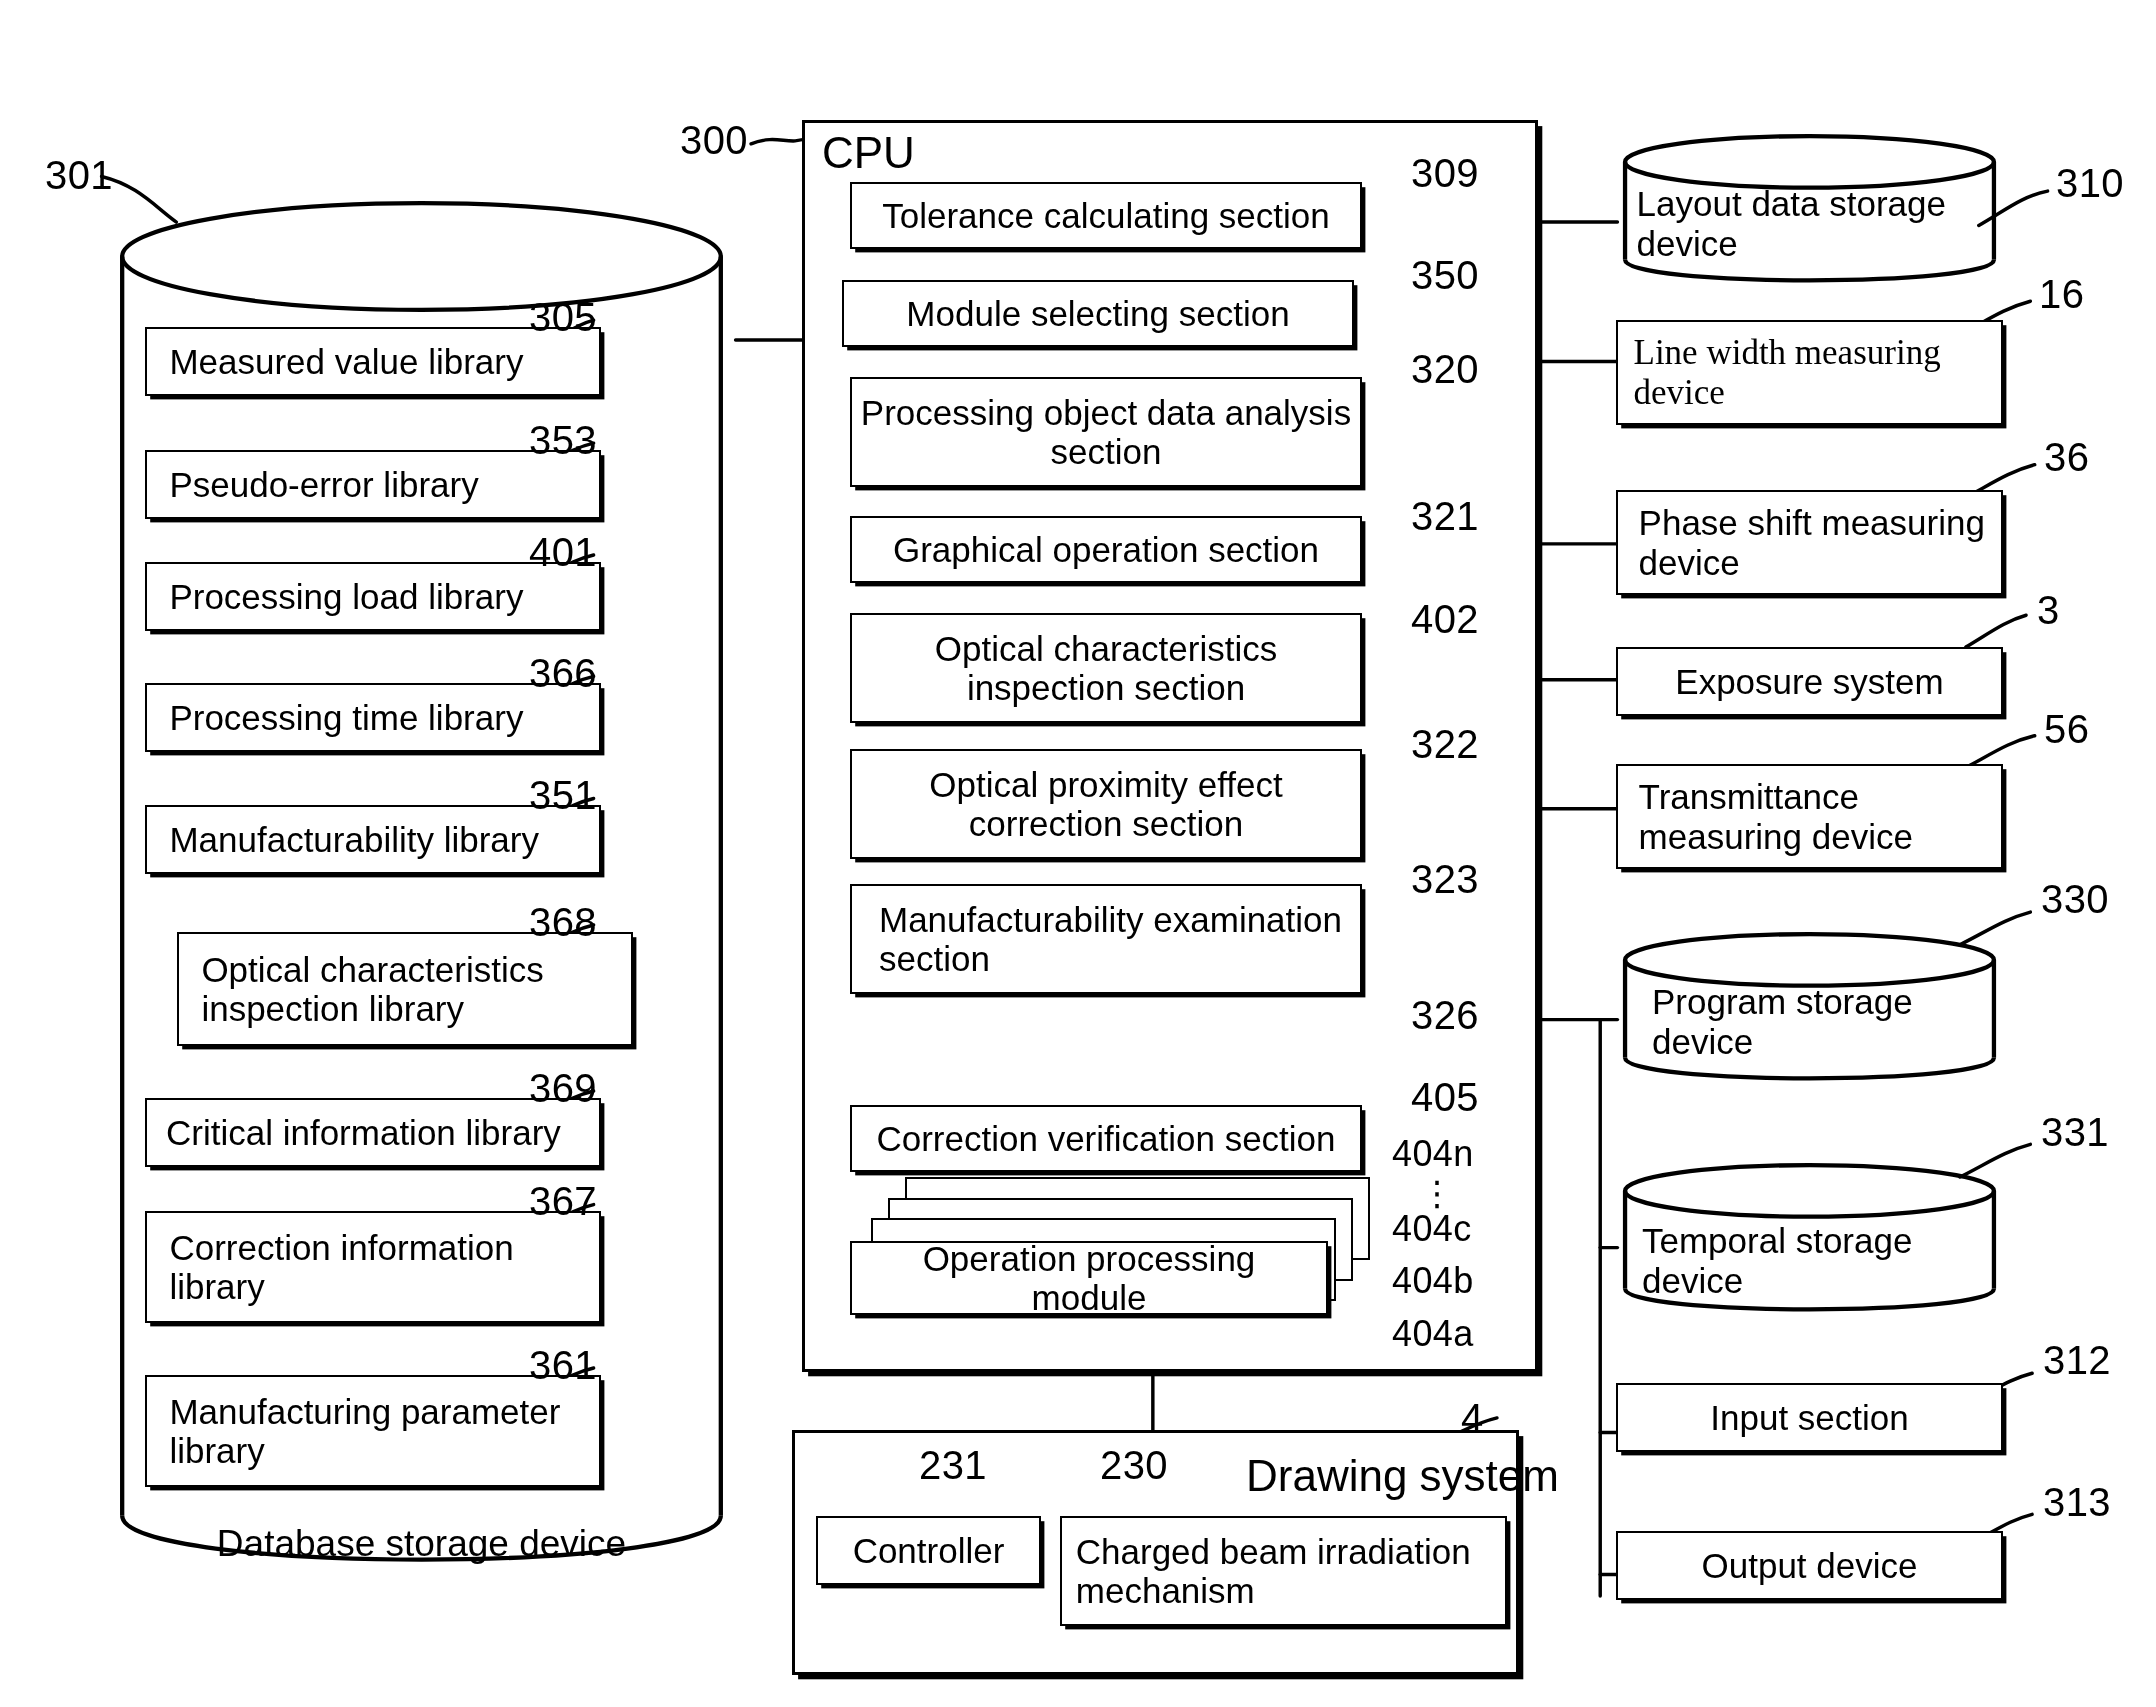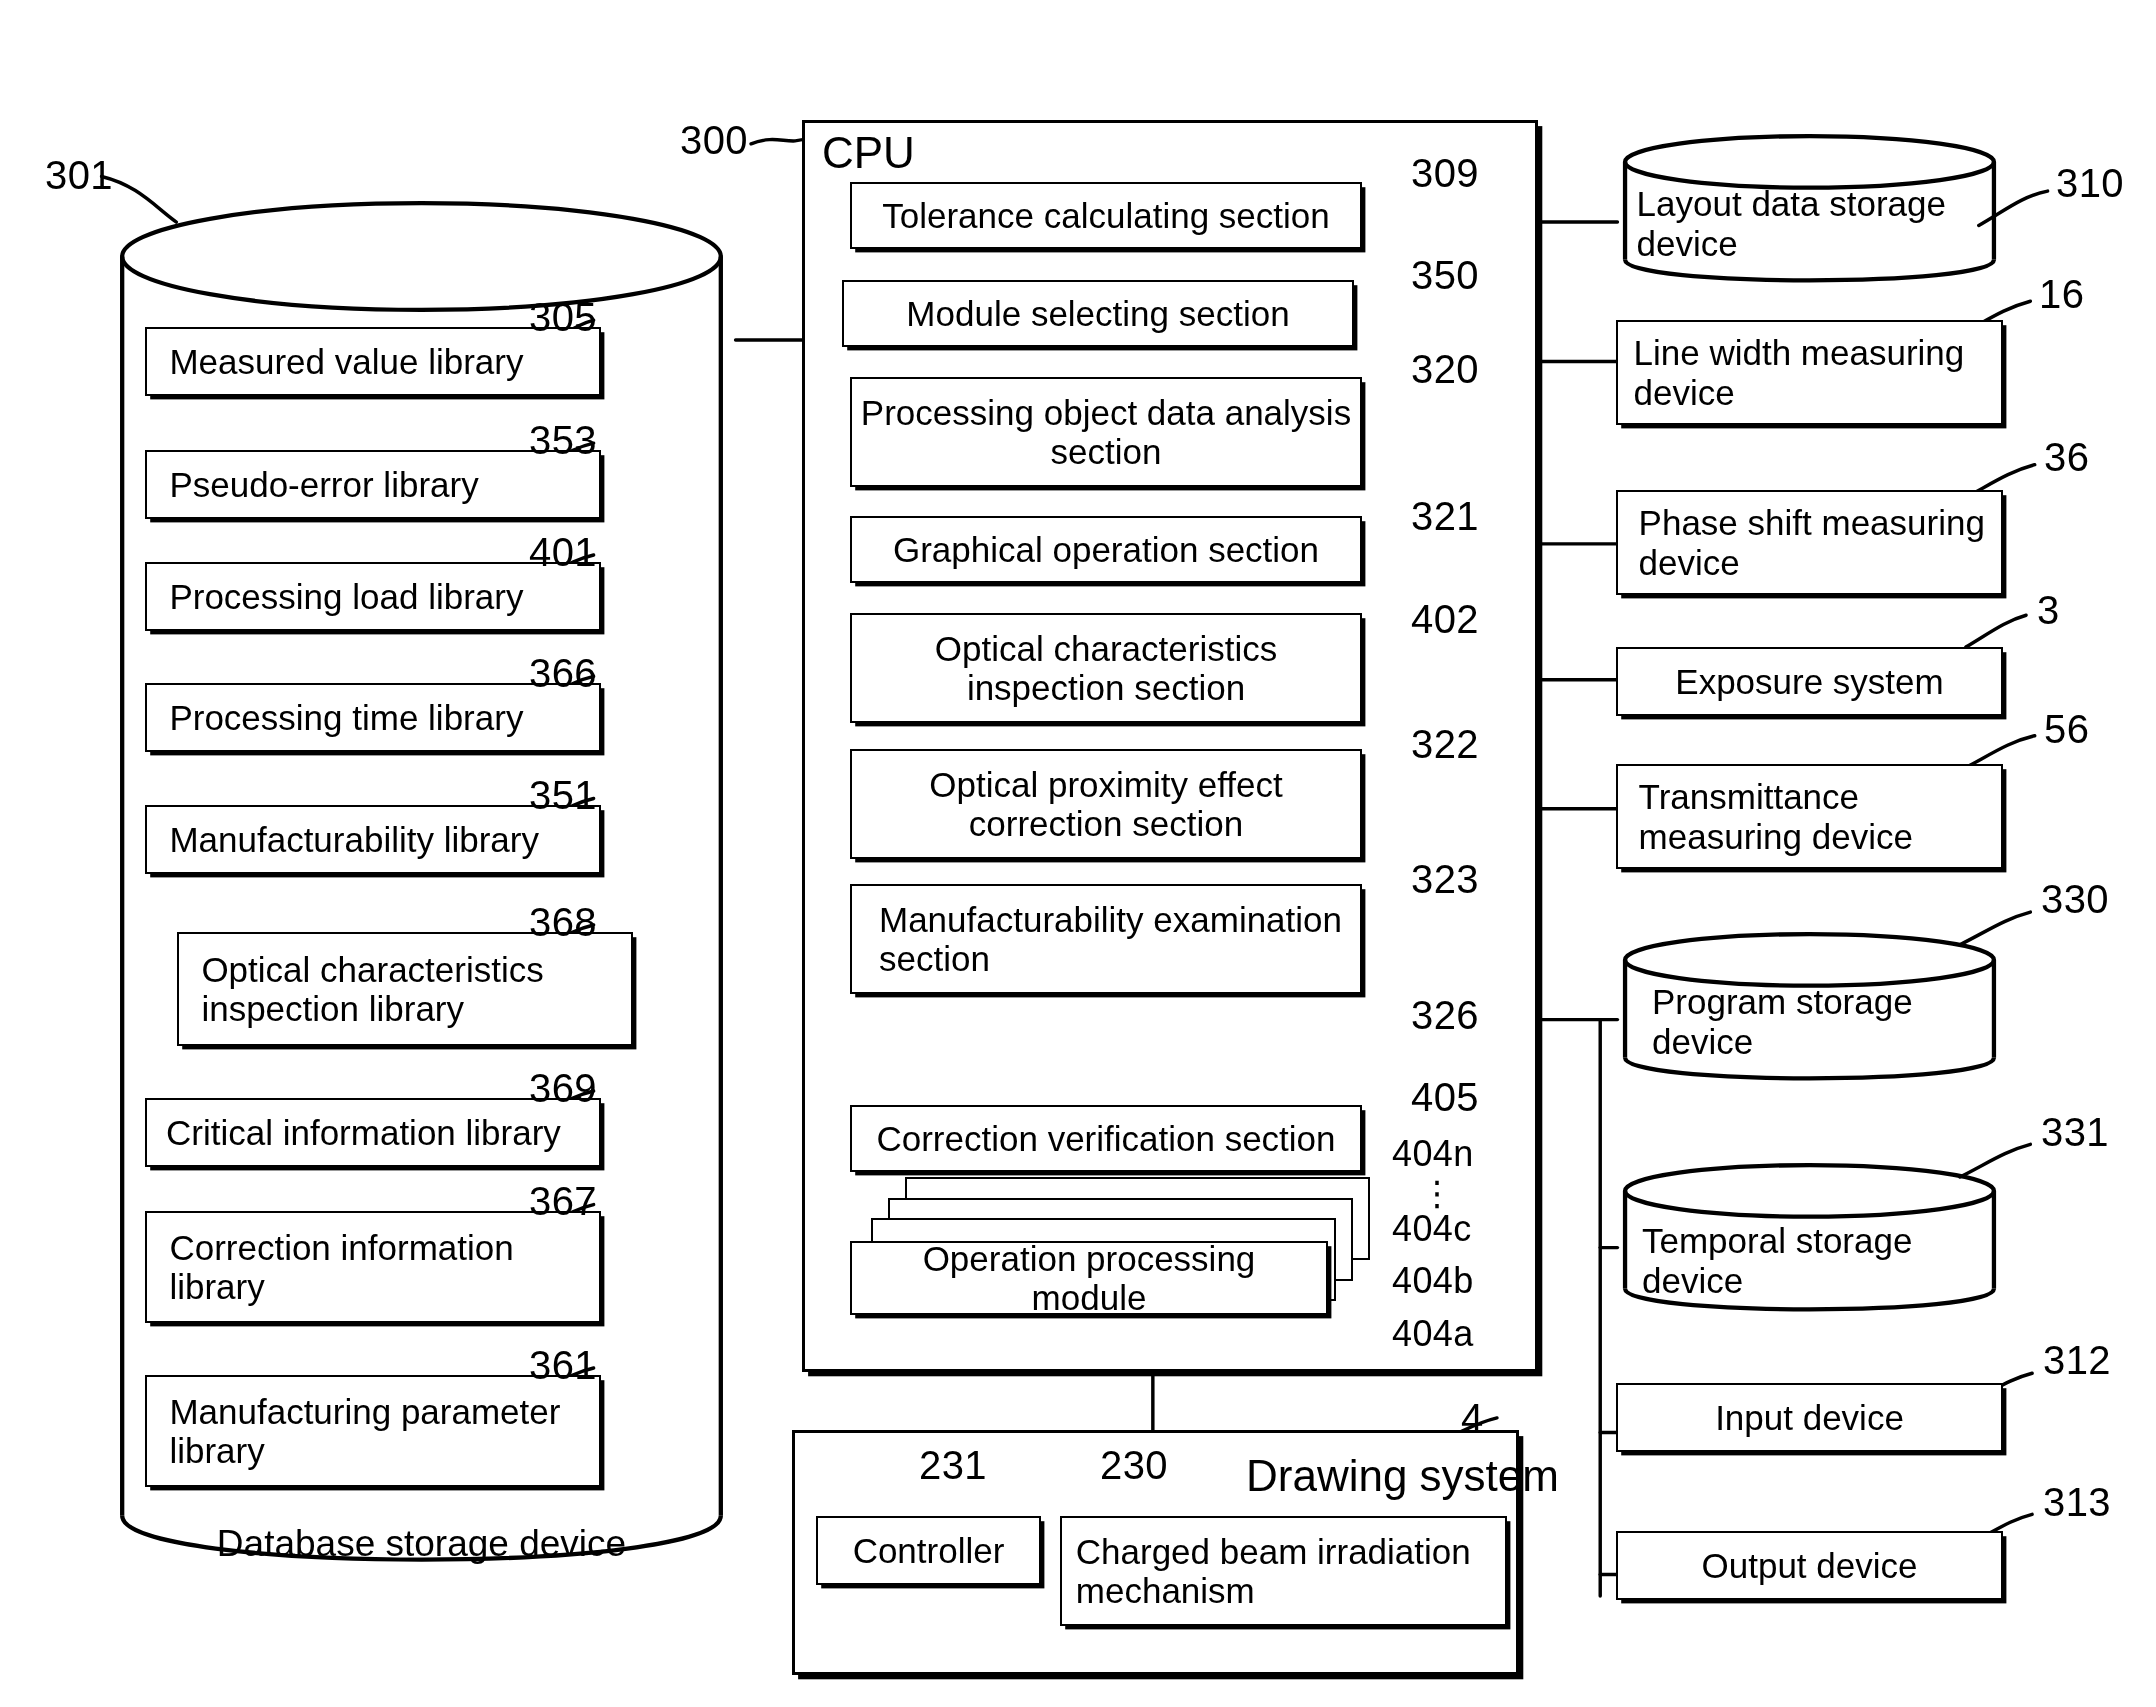--- a/index.html
+++ b/index.html
@@ -325,21 +325,21 @@
         <ellipse cx="225" cy="36" rx="215" ry="30"></ellipse>
         <path d="M 10 36 L 10 150"></path>
         <path d="M 440 36 L 440 150"></path>
         <path d="M 10 150 C 10 182 440 182 440 150"></path>
       </g>
     </svg>
     <div class="cyl-text" style="left:20.6px; top:45px; width:346px; height:95px; justify-content:flex-start; text-align:left;">Layout data storage device</div>
   </div>
   <span class="ref" style="left:2056px; top:163px;">310</span>
 
-  <div class="rect left-align" style="left:1616px; top:320px; width:387px; height:105px; padding-left:15.5px;">
+  <div class="rect left-align" style="left:1616px; top:320px; width:387px; height:105px; padding-left:15.5px;font-family:Liberation Serif, serif;">
     <span>Line width measuring device</span>
   </div>
   <span class="ref" style="left:2039px; top:274px;">16</span>
 
   <div class="rect left-align" style="left:1616px; top:490px; width:387px; height:105px; padding-left:20.6px;">
     <span>Phase shift measuring device</span>
   </div>
   <span class="ref" style="left:2044px; top:437px;">36</span>
 
   <div class="rect" style="left:1616px; top:647px; width:387px; height:69px;">
@@ -372,21 +372,21 @@
         <path d="M 10 36 L 10 150"></path>
         <path d="M 440 36 L 440 150"></path>
         <path d="M 10 150 C 10 182 440 182 440 150"></path>
       </g>
     </svg>
     <div class="cyl-text" style="left:26px; top:45px; width:337px; height:95px; justify-content:flex-start; text-align:left;margin-top:8px;">Temporal storage device</div>
   </div>
   <span class="ref" style="left:2041px; top:1112px;">331</span>
 
   <div class="rect" style="left:1616px; top:1383px; width:387px; height:69px;">
-    <span>Input device</span>
+    <span>Input section</span>
   </div>
   <span class="ref" style="left:2043px; top:1340px;">312</span>
 
   <div class="rect" style="left:1616px; top:1531px; width:387px; height:69px;">
     <span>Output device</span>
   </div>
   <span class="ref" style="left:2043px; top:1482px;">313</span>
 
 </div>
 

